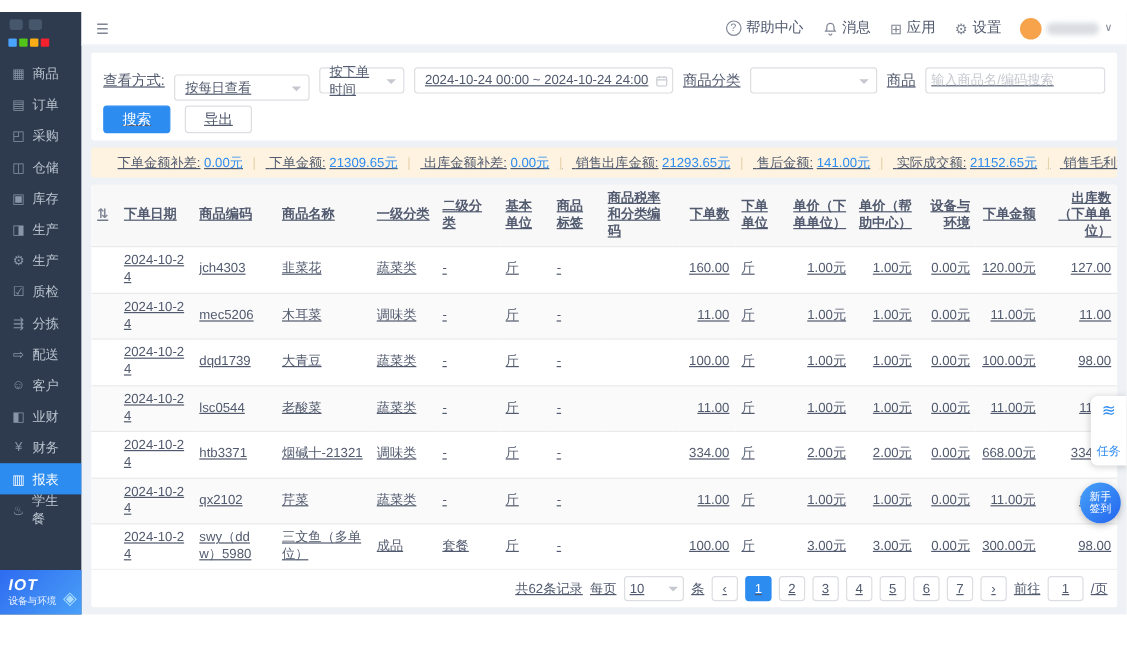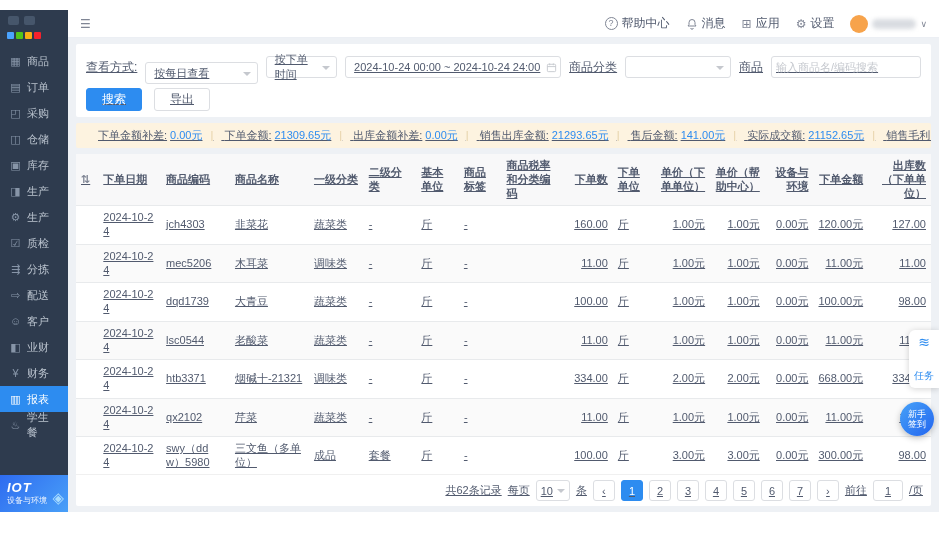--- a/index.html
+++ b/index.html
@@ -69,21 +69,21 @@
   th.num,td.num{text-align:right;}
   .exp-ic{color:#808695;font-style:normal;cursor:pointer;}
   col.c-exp{width:22px;}col.c-d{width:62px;}col.c-code{width:68px;}col.c-name{width:78px;}
   col.c-c1{width:54px;}col.c-c2{width:52px;}col.c-u{width:42px;}col.c-tag{width:42px;}
   col.c-tax{width:64px;}col.c-qty{width:46px;}col.c-ou{width:42px;}col.c-p{width:54px;}
   col.c-diff{width:48px;}col.c-amt{width:54px;}col.c-out{width:62px;}
   
   .pager{display:flex;align-items:center;justify-content:flex-end;gap:6px;padding:5px 8px;font-size:11px;color:#515a6e;border-top:1px solid #f0f0f0;}
   .pg-box{min-width:22px;height:21px;border:1px solid #dcdee2;border-radius:3px;display:flex;align-items:center;justify-content:center;background:#fff;padding:0 4px;cursor:pointer;}
   .pg-box.active{background:#2d8cf0;border-color:#2d8cf0;color:#fff;}
-  .pg-sel{position:relative;padding-right:16px;align-items:center;}
+  .pg-sel{position:relative;padding-right:32px;align-items:center;}
   .pg-sel .caret{position:absolute;right:4px;top:8px;width:0;height:0;border:4px solid transparent;border-top-color:#c5c8ce;}
   .goto-input{width:30px;height:21px;border:1px solid #dcdee2;border-radius:3px;text-align:center;font-size:11px;color:#515a6e;}
   
   .f-task{position:absolute;right:0;top:330px;width:30px;background:#fff;border-radius:6px 0 0 6px;box-shadow:0 1px 6px rgba(0,0,0,.18);text-align:center;padding:5px 2px;color:#2d8cf0;cursor:pointer;}
   .f-task .ic{font-size:14px;font-style:normal;display:block;line-height:1;}
   .f-task .lb{font-size:10px;display:block;margin-top:20px;}
   .f-circle{position:absolute;right:5px;top:402px;width:34px;height:34px;border-radius:50%;background:linear-gradient(135deg,#47a2f8,#2365ef);color:#fff;font-size:9px;display:flex;flex-direction:column;align-items:center;justify-content:center;line-height:1.15;box-shadow:0 2px 6px rgba(0,0,0,.25);cursor:pointer;}
 </style>
 </head>
 <body>

